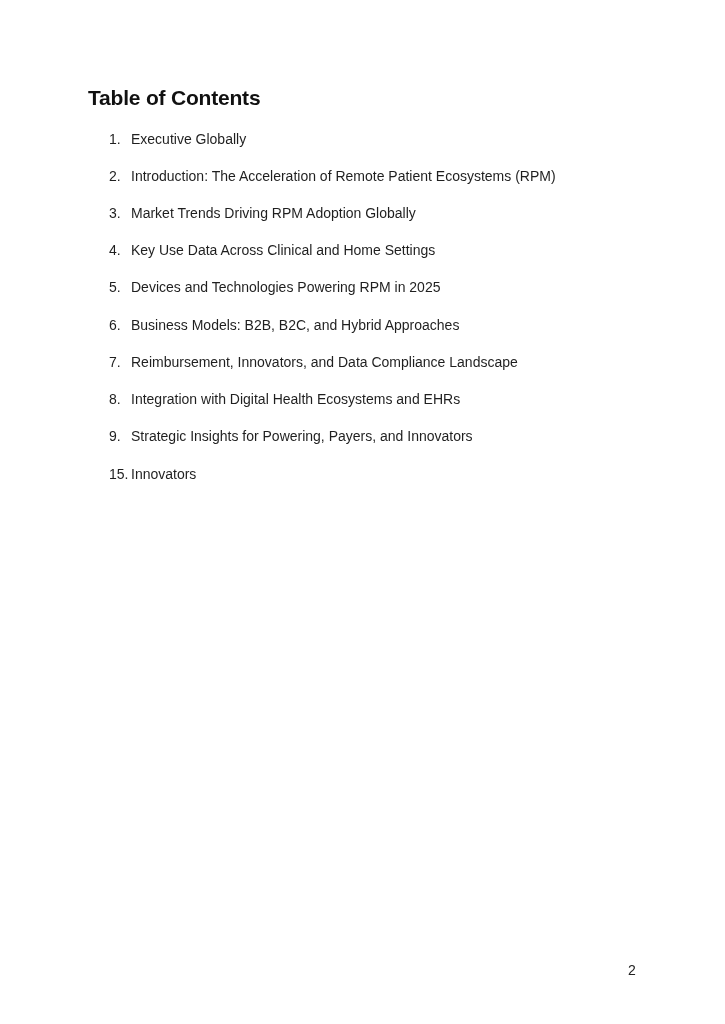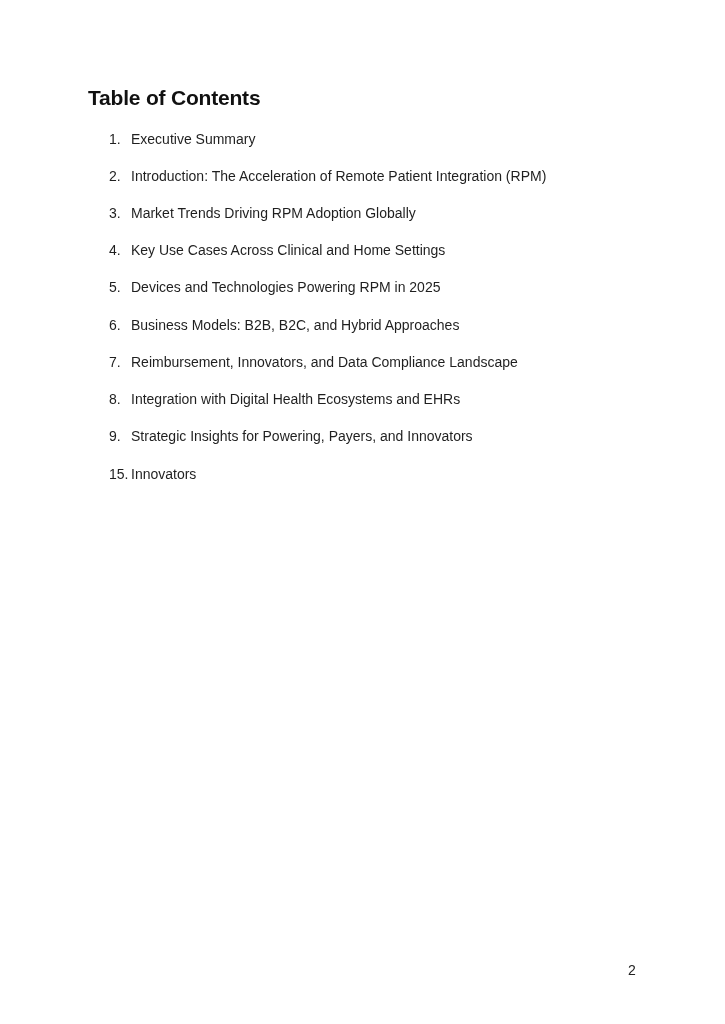--- a/index.html
+++ b/index.html
@@ -27,33 +27,33 @@
   </style>
 </head>
 <body>
 
 <div class="page">
   <h1 class="toc-title">Table of Contents</h1>
 
   <ol class="toc-list">
     <li class="toc-item" style="top:0px">
       <span class="toc-num">1.</span>
-      <span class="toc-text">Executive Summary</span>
+      <span class="toc-text">Executive Globally</span>
     </li>
     <li class="toc-item" style="top:37px">
       <span class="toc-num">2.</span>
-      <span class="toc-text">Introduction: The Acceleration of Remote Patient Integration (RPM)</span>
+      <span class="toc-text">Introduction: The Acceleration of Remote Patient Ecosystems (RPM)</span>
     </li>
     <li class="toc-item" style="top:74px">
       <span class="toc-num">3.</span>
       <span class="toc-text">Market Trends Driving RPM Adoption Globally</span>
     </li>
     <li class="toc-item" style="top:111px">
       <span class="toc-num">4.</span>
-      <span class="toc-text">Key Use Cases Across Clinical and Home Settings</span>
+      <span class="toc-text">Key Use Data Across Clinical and Home Settings</span>
     </li>
     <li class="toc-item" style="top:148px">
       <span class="toc-num">5.</span>
       <span class="toc-text">Devices and Technologies Powering RPM in 2025</span>
     </li>
     <li class="toc-item" style="top:186px">
       <span class="toc-num">6.</span>
       <span class="toc-text">Business Models: B2B, B2C, and Hybrid Approaches</span>
     </li>
     <li class="toc-item" style="top:223px">

